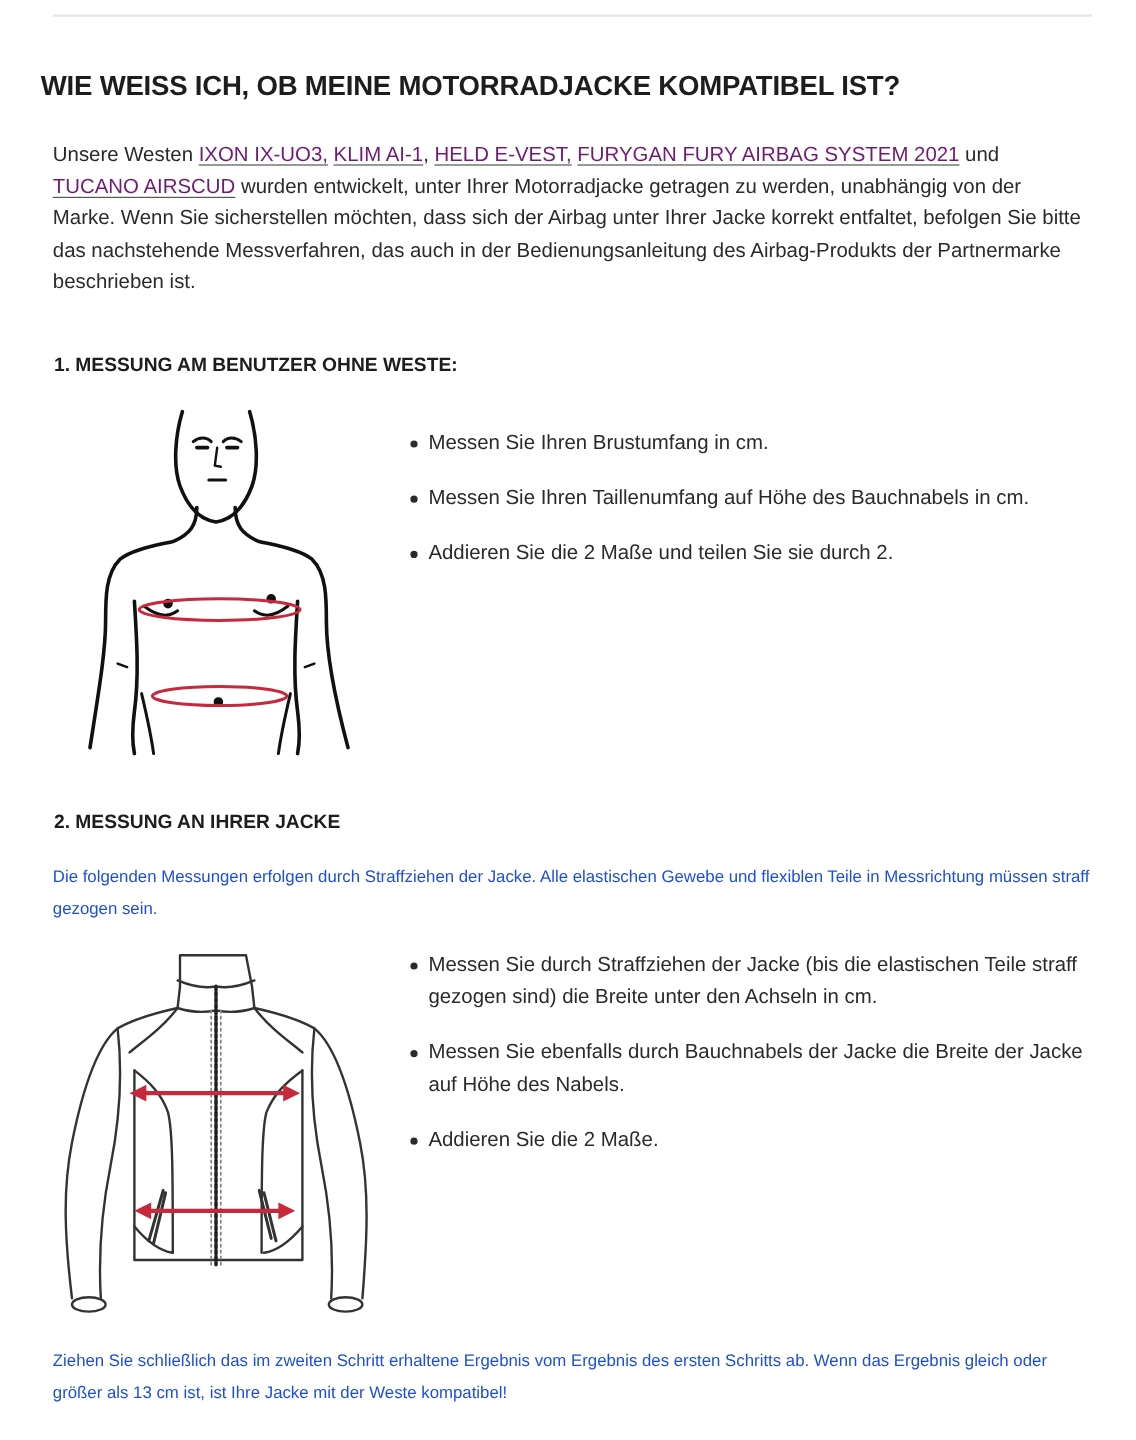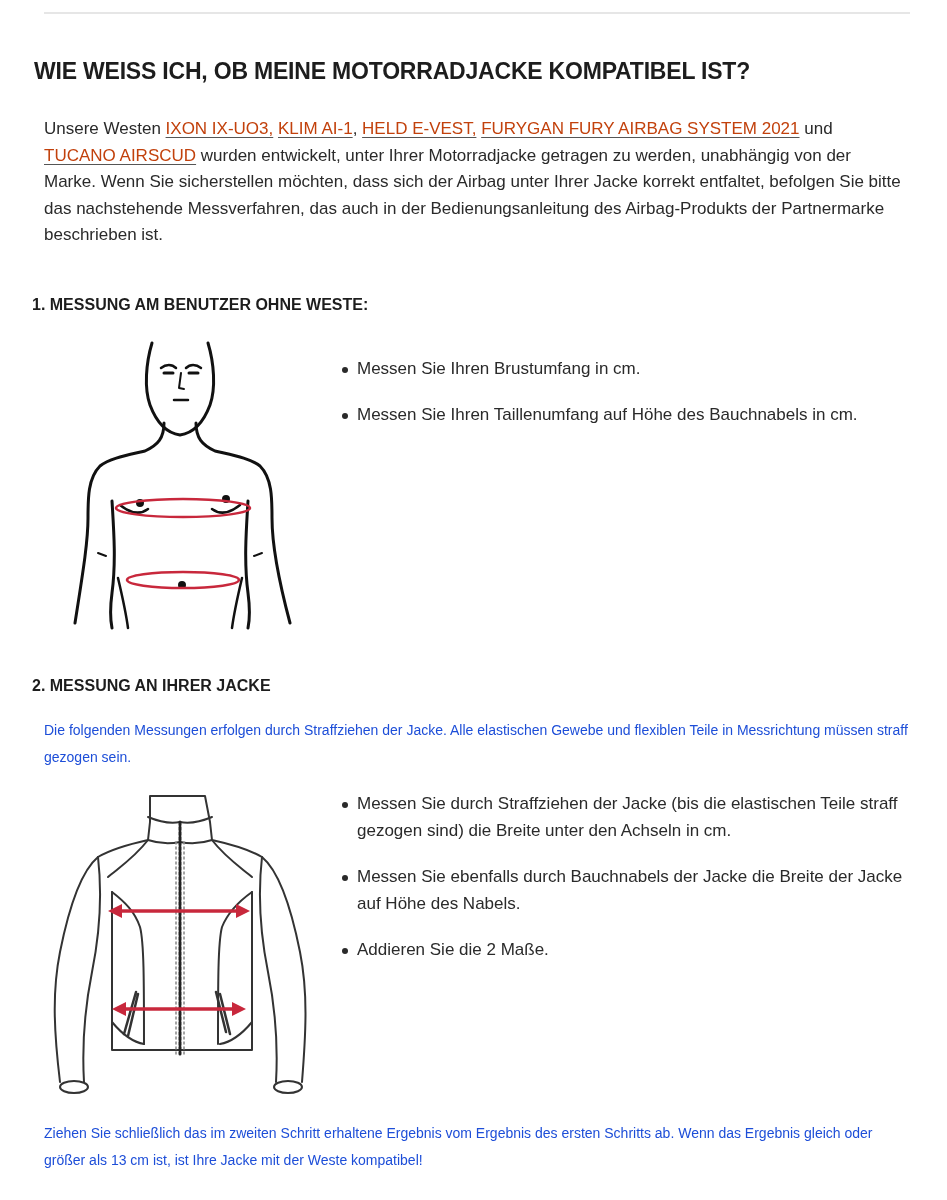--- a/index.html
+++ b/index.html
@@ -11,23 +11,23 @@
   .topline { position: absolute; left: 44px; top: 12px; width: 866px; height: 2px; background: #e6e6e6; }
   h1 {
     position: absolute; left: 34px; top: 58px; margin: 0;
     font-family: Liberation Sans, sans-serif; font-weight: bold;
     font-size: 23px; letter-spacing: -0.2px; color: #1d1d1d; white-space: nowrap;
   }
   .intro {
     position: absolute; left: 44px; top: 116px; width: 860px;
     font-size: 17px; line-height: 26.5px; margin: 0; color: #2a2a2a;
   }
-  .intro a { color: #c2410c; text-decoration: underline; text-underline-offset: 3px; text-decoration-color: #555; }
+  .intro a { color: #701a75; text-decoration: underline; text-underline-offset: 3px; text-decoration-color: #555; }
   h2 {
-    position: absolute; left: 32px; margin: 0;
+    position: absolute; left: 45px; margin: 0;
     font-size: 16px; font-weight: bold; color: #1d1d1d; white-space: nowrap;
   }
   #h2-1 { top: 296px; }
   #h2-2 { top: 677px; }
   .fig { position: absolute; }
   #fig-body { left: 40px; top: 333px; width: 290px; height: 300px; }
   #fig-jacket { left: 40px; top: 782px; width: 290px; height: 318px; }
   ul.bullets {
     position: absolute; left: 340px; margin: 0; padding: 0 0 0 17px; width: 555px;
     font-size: 17px; line-height: 27px; color: #2a2a2a;
@@ -81,20 +81,21 @@
       <circle cx="186" cy="166" r="2.5" fill="#111"></circle>
     </g>
     <ellipse cx="143" cy="175" rx="67" ry="9" fill="none" stroke="#c8283c" stroke-width="2.5"></ellipse>
     <ellipse cx="143" cy="247" rx="56" ry="8" fill="none" stroke="#c8283c" stroke-width="2.5"></ellipse>
   </svg>
 </div>
 
 <ul class="bullets" id="list-1">
   <li>Messen Sie Ihren Brustumfang in cm.</li>
   <li>Messen Sie Ihren Taillenumfang auf Höhe des Bauchnabels in cm.</li>
+  <li>Addieren Sie die 2 Maße und teilen Sie sie durch 2.</li>
 </ul>
 
 <h2 id="h2-2">2. MESSUNG AN IHRER JACKE</h2>
 <p class="para" id="para-2">Die folgenden Messungen erfolgen durch Straffziehen der Jacke. Alle elastischen Gewebe und flexiblen Teile in Messrichtung müssen straff gezogen sein.</p>
 
 <div class="fig" id="fig-jacket" title="Jacke mit Messpfeilen unter den Achseln und auf Nabelhöhe">
   <svg width="290" height="318" viewBox="0 0 290 318">
     <g fill="none" stroke="#333" stroke-width="2" stroke-linejoin="round" stroke-linecap="round">
 
       <path d="M110 14 L165 14 L170 40 L172 58 C160 62 150 62 140 60 C130 62 120 62 108 58 L110 40 Z"></path>

